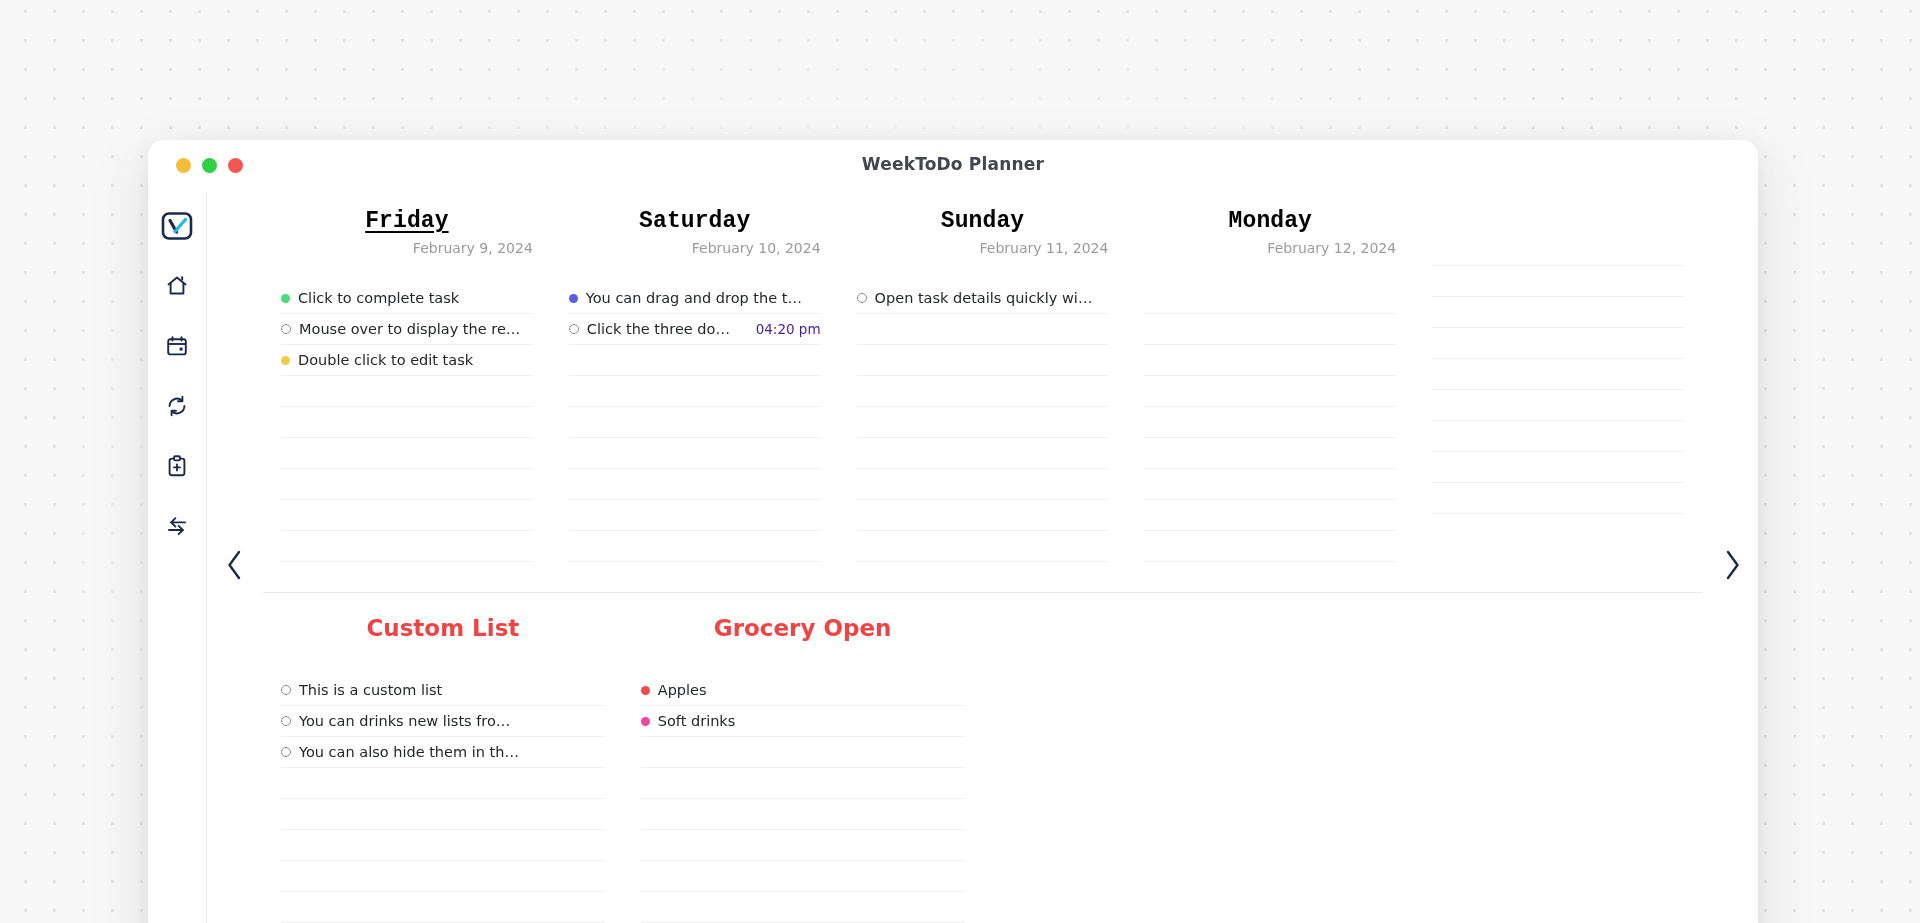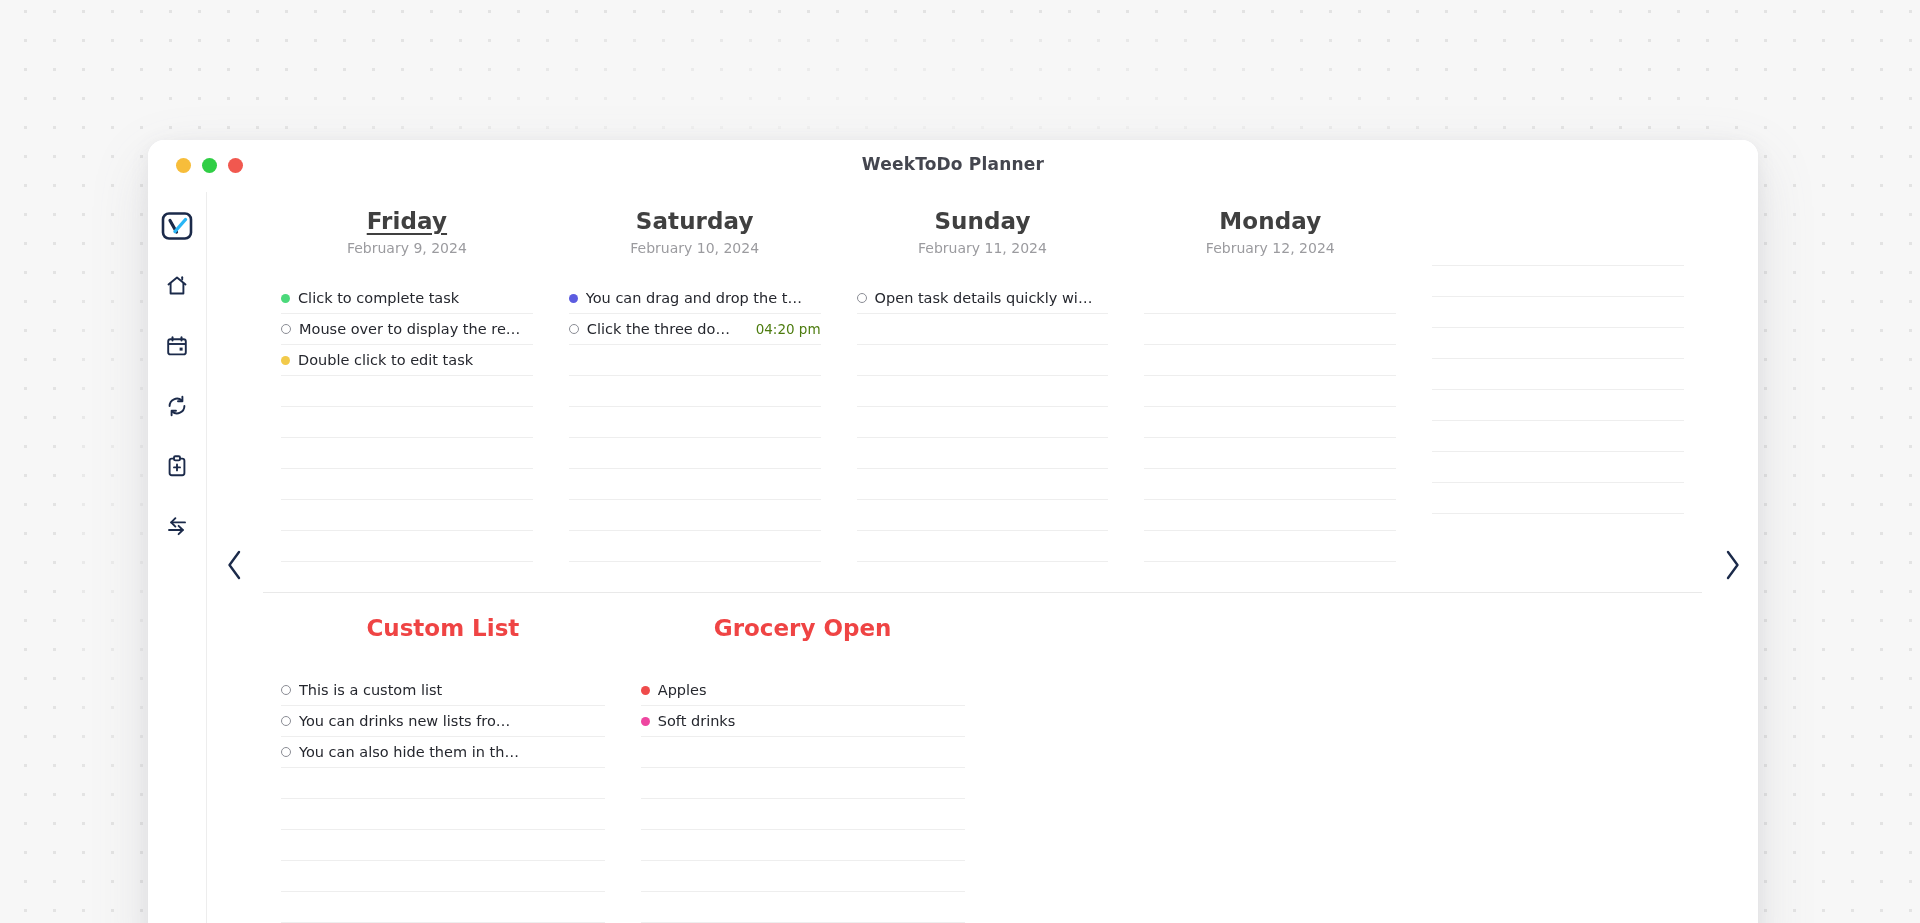--- a/index.html
+++ b/index.html
@@ -129,32 +129,34 @@
     display: flex;
     padding: 16px 56px 0 56px;
     gap: 0;
   }
   .day-col { flex: 1; padding: 0 18px; min-width: 0; }
 
   .col-head { text-align: center; }
   .col-title {
     font-size: 23px;
     font-weight: 700;
-    color: #404040;
+    color: #000000;
     letter-spacing: 0.1px;
+    font-family: Liberation Mono, monospace;
   }
   .col-title.today {
     text-decoration: underline;
     text-underline-offset: 4px;
     text-decoration-thickness: 2px;
   }
   .col-date {
     margin-top: 6px;
     font-size: 14px;
     color: #9b9b9f;
+    text-align: right;
   }
 
   .task-list { margin-top: 27px; }
   .task-row {
     display: flex;
     align-items: center;
     height: 30px;
     border-bottom: 1px solid #eeeeee;
     font-size: 14.5px;
     color: #25272e;
@@ -171,21 +173,21 @@
   }
   .bullet.hollow { background: transparent; border: 1.3px solid #8b8d95; width: 10px; height: 10px; }
   .task-text {
     flex: 1 1 auto;
     overflow: hidden;
     text-overflow: ellipsis;
     white-space: nowrap;
   }
   .task-time {
     flex: 0 0 auto;
-    color: #4d7c0f;
+    color: #4c1d95;
     font-size: 13.5px;
     padding-left: 6px;
   }
 
   #divider {
     margin: 30px 56px 0 56px;
     border-top: 1px solid #e9e9e9;
   }
 
   #lists-row {

